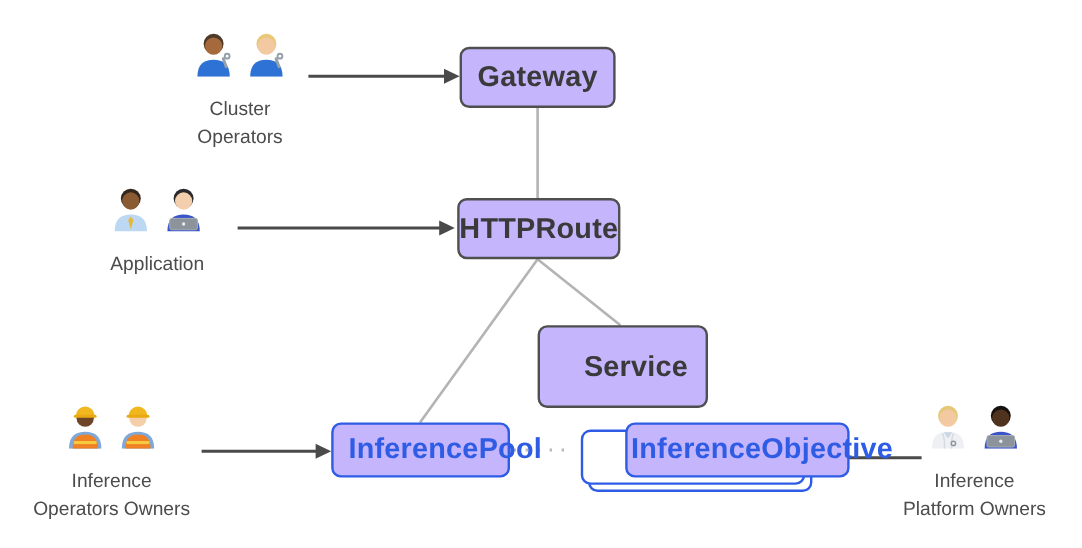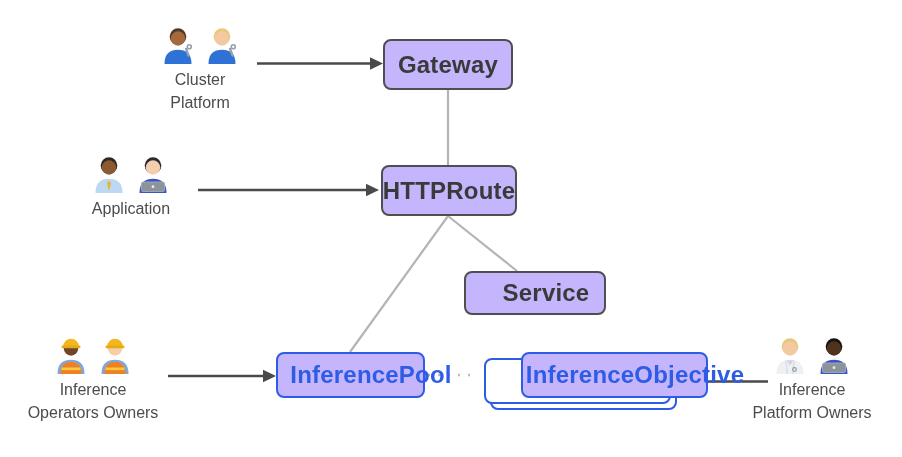--- a/index.html
+++ b/index.html
@@ -21,21 +21,21 @@
     font-weight:bold;font-size:24px;color:var(--node-text);
     box-sizing:border-box;letter-spacing:.2px;
   }
   .node.blue{border-color:var(--accent);color:var(--accent);padding-left:41px;}
   .ghost{
     position:absolute;background:#fff;border:2px solid var(--accent);
     border-radius:8px;box-sizing:border-box;
   }
   .actor{
     position:absolute;width:170px;display:flex;flex-direction:column;
-    align-items:center;gap:4px;
+    align-items:center;gap:16px;
   }
   .actor svg.pair{width:84px;height:40px;display:block;}
   .actor-label{
     font-size:16px;line-height:23px;color:var(--label);text-align:center;
     font-weight:400;
   }
 </style>
 </head>
 <body>
 
@@ -67,21 +67,21 @@
   </svg>
 
   <div class="node" style="left:383px;top:39px;width:130px;height:51px;">
     <span>Gateway</span>
   </div>
 
   <div class="node" style="left:381px;top:165px;width:136px;height:51px;">
     <span>HTTPRoute</span>
   </div>
 
-  <div class="node" style="left:464px;top:271px;width:142px;height:44px;padding-left:22px;">
+  <div class="node" style="left:448px;top:271px;width:142px;height:69px;padding-left:22px;">
     <span>Service</span>
   </div>
 
   <div class="node blue" style="left:276px;top:352px;width:149px;height:46px;">
     <span>InferencePool</span>
   </div>
 
   <div class="ghost" style="left:490px;top:364px;width:187px;height:46px;"></div>
   <div class="ghost" style="left:484px;top:358px;width:187px;height:46px;"></div>
   <div class="node blue" style="left:478px;top:352px;width:187px;height:46px;margin-left:43px;">
@@ -100,21 +100,21 @@
         <g transform="translate(44,0)">
           <circle cx="20" cy="12.5" r="8.3" fill="#e9c878"></circle>
           <circle cx="20" cy="14.5" r="7.2" fill="#f3c9a2"></circle>
           <path d="M6.5,40 C6.5,29.5 12,25.8 20,25.8 C28,25.8 33.5,29.5 33.5,40 Z" fill="#2f72d6"></path>
           <rect x="28" y="23.5" width="2.4" height="9.5" rx="1.2" fill="#95a0aa" transform="rotate(-20 29.2 28)"></rect>
           <circle cx="31.3" cy="22.8" r="2" fill="none" stroke="#95a0aa" stroke-width="1.6"></circle>
         </g>
       </svg>
     <div class="actor-label">
       <div>Cluster</div>
-      <div>Platform</div>
+      <div>Operators</div>
     </div>
   </div>
 
   <div class="actor" style="left:46px;top:153px;">
     <svg class="pair" viewBox="0 0 84 40">
         <g transform="translate(0,0)">
           <circle cx="20" cy="12.5" r="8.3" fill="#33261c"></circle>
           <circle cx="20" cy="14.5" r="7.2" fill="#8a5a33"></circle>
           <path d="M6.5,40 C6.5,29.5 12,25.8 20,25.8 C28,25.8 33.5,29.5 33.5,40 Z" fill="#bdd8f2"></path>
           <path d="M20,27.5 l2.2,2.8 -2.2,8 -2.2,-8 z" fill="#e2b93f"></path>

